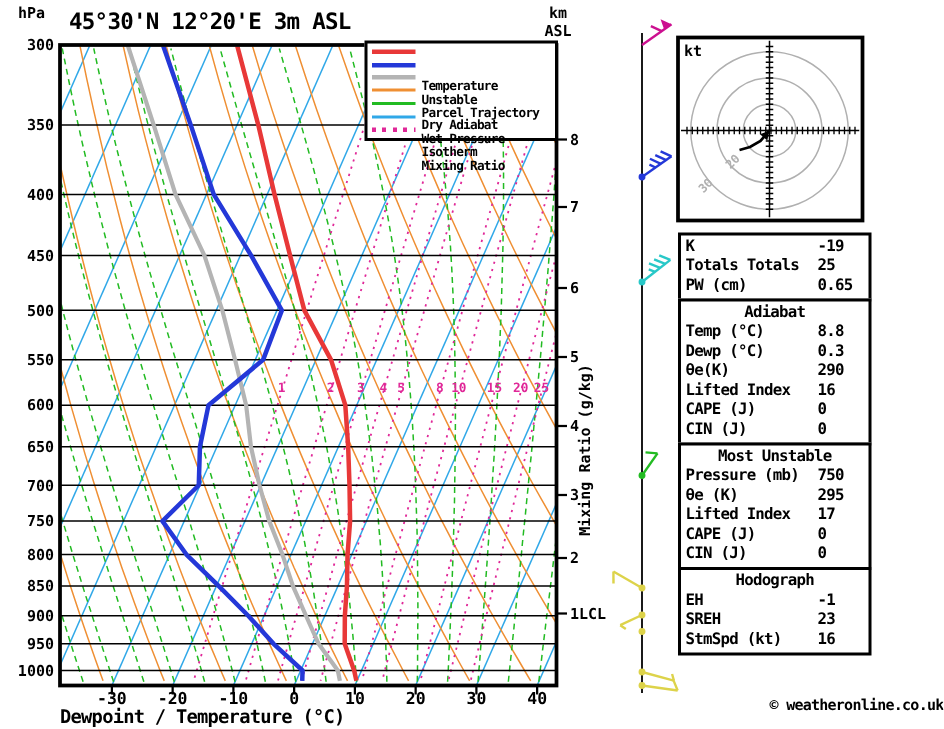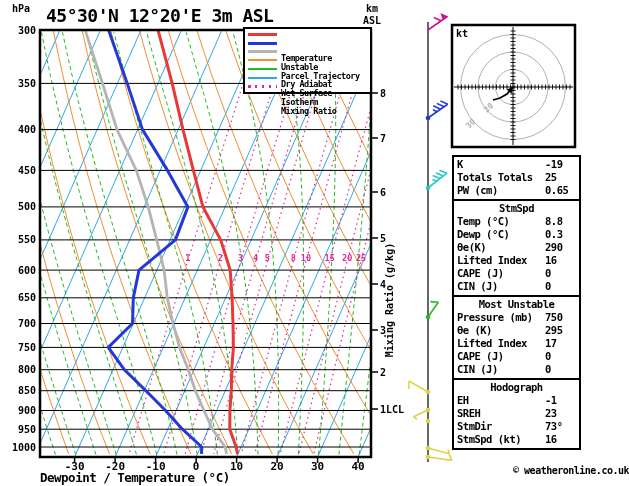--- a/index.html
+++ b/index.html
@@ -1,18 +1,18 @@
 <!DOCTYPE html>
 <html><head>
 <meta charset="utf-8">
 <style>
   html,body{margin:0;padding:0;background:#fff;}
   .page{position:relative;width:629px;height:486px;background:#fff;overflow:hidden;
         font-family:"DejaVu Sans Mono",monospace;color:#000;}
-  .title{position:absolute;left:46px;top:5px;font-size:18px;font-weight:700;letter-spacing:-0.5px;}
+  .title{position:absolute;left:46px;top:5px;font-size:15px;font-weight:700;letter-spacing:-0.5px;}
   .datetime{position:absolute;left:406px;top:5px;font-size:12.5px;font-weight:700;letter-spacing:-0.5px;}
   svg{position:absolute;left:0;top:0;}
   .legend{position:absolute;left:243px;top:27px;width:129px;height:67px;background:#fff;
           border:2px solid #000;box-sizing:border-box;display:flex;flex-direction:column;
           justify-content:space-around;padding:1px 0 1px 3px;}
   .legend-row{display:flex;align-items:center;height:8px;}
   .sw{width:29px;flex:none;margin-right:4px;}
   .legend-label{font-size:8.5px;font-weight:700;white-space:nowrap;letter-spacing:-0.5px;margin-top:48px;}
   .panel{position:absolute;left:452px;top:155px;width:129px;}
   .pbox{border:2px solid #000;background:#fff;box-sizing:border-box;margin-top:-2px;padding:1px 0 2px 0;}
@@ -356,21 +356,21 @@
       <div class="legend-row">
         <span class="sw" style="height: 3px; background: rgb(180, 180, 180);"></span>
         <span class="legend-label">Parcel Trajectory</span>
       </div>
       <div class="legend-row">
         <span class="sw" style="height: 2px; background: rgb(239, 143, 51);"></span>
         <span class="legend-label">Dry Adiabat</span>
       </div>
       <div class="legend-row">
         <span class="sw" style="height: 2px; background: rgb(34, 187, 34);"></span>
-        <span class="legend-label">Wet Surface</span>
+        <span class="legend-label">Wet Pressure</span>
       </div>
       <div class="legend-row">
         <span class="sw" style="height: 2px; background: rgb(48, 168, 232);"></span>
         <span class="legend-label">Isotherm</span>
       </div>
       <div class="legend-row">
         <span class="sw" style="height: 2.5px; background: repeating-linear-gradient(90deg, rgb(224, 40, 152) 0px, rgb(224, 40, 152) 2.5px, transparent 2.5px, transparent 7px);"></span>
         <span class="legend-label">Mixing Ratio</span>
       </div>
     </div>
@@ -384,21 +384,21 @@
         <div class="prow">
           <span class="plabel">Totals Totals</span>
           <span class="pvalue">25</span>
         </div>
         <div class="prow">
           <span class="plabel">PW (cm)</span>
           <span class="pvalue">0.65</span>
         </div>
       </div>
       <div class="pbox">
-        <div class="phead">StmSpd</div>
+        <div class="phead">Adiabat</div>
         <div class="prow">
           <span class="plabel">Temp (°C)</span>
           <span class="pvalue">8.8</span>
         </div>
         <div class="prow">
           <span class="plabel">Dewp (°C)</span>
           <span class="pvalue">0.3</span>
         </div>
         <div class="prow">
           <span class="plabel">θe(K)</span>
@@ -442,24 +442,20 @@
       </div>
       <div class="pbox">
         <div class="phead">Hodograph</div>
         <div class="prow">
           <span class="plabel">EH</span>
           <span class="pvalue">-1</span>
         </div>
         <div class="prow">
           <span class="plabel">SREH</span>
           <span class="pvalue">23</span>
-        </div>
-        <div class="prow">
-          <span class="plabel">StmDir</span>
-          <span class="pvalue">73°</span>
         </div>
         <div class="prow">
           <span class="plabel">StmSpd (kt)</span>
           <span class="pvalue">16</span>
         </div>
       </div>
     </div>
 
   <div class="axis-label">Dewpoint / Temperature (°C)</div>
   <div class="copyright">© weatheronline.co.uk</div>

